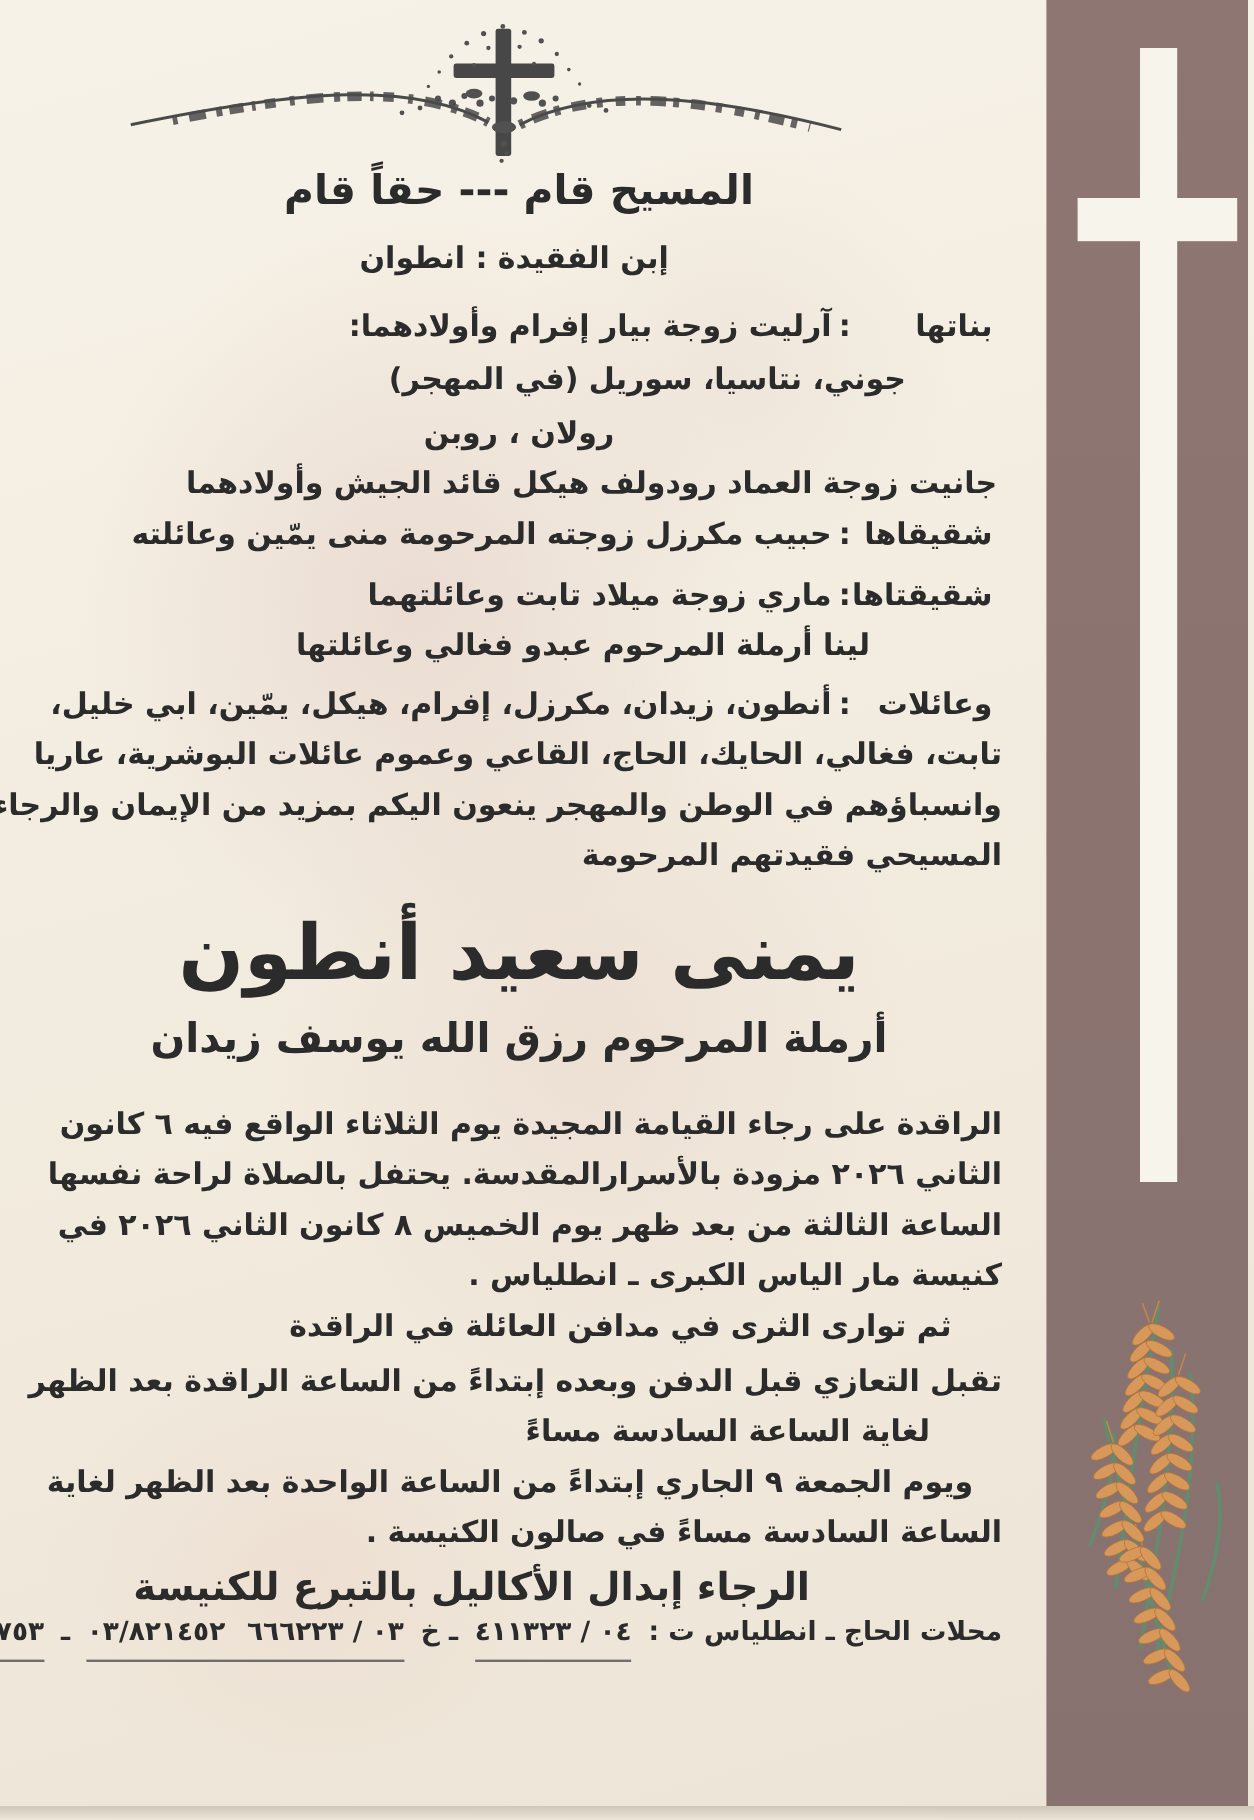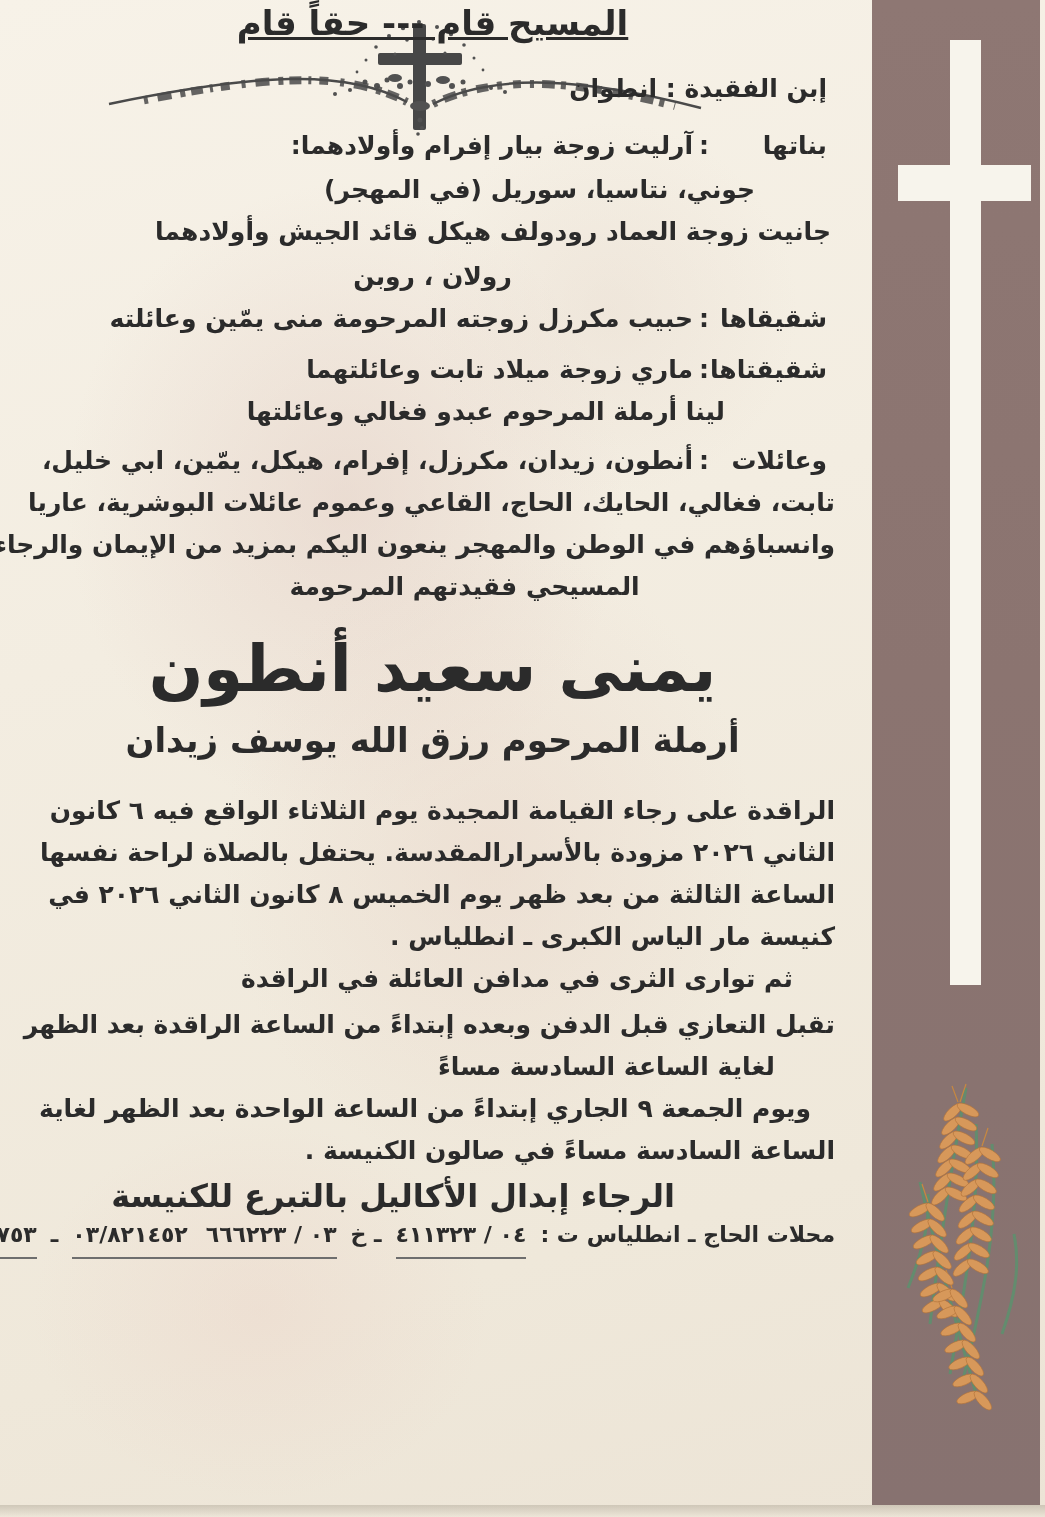--- a/index.html
+++ b/index.html
@@ -32,36 +32,36 @@
   .bottom-edge{position:absolute;left:0;top:1505px;width:1045px;height:12px;
         background:linear-gradient(180deg,rgba(150,142,125,.35),rgba(240,234,222,0.1));}
 
   
   .ornament{position:absolute;left:95px;top:20px;width:620px;height:122px;}
 
   
   .main{position:absolute;left:30px;top:0;width:805px;height:1517px;
         direction:rtl;font-weight:bold;font-size:25px;line-height:42px;}
   .ln{height:42px;line-height:42px;white-space:nowrap;text-align:right;}
-  .heading{height:46px;line-height:46px;font-size:34px;text-align:center;white-space:nowrap;text-decoration:underline;}
-  .son{margin-top:22px;margin-right:8px;}
+  .heading{margin-top:136px;height:46px;line-height:46px;font-size:34px;text-align:center;white-space:nowrap;}
+  .son{margin-top:12px;margin-right:8px;text-align:center;}
   .row{display:flex;align-items:flex-start;margin-right:8px;}
   .lbl{width:118px;flex:0 0 118px;}
   .colon{width:16px;flex:0 0 16px;}
   .rv{white-space:nowrap;}
   .r-daughters{margin-top:15px;}
   .i-johnny{margin-top:2px;margin-right:80px;}
   .i-janet{margin-right:4px;}
   .i-roland{margin-top:3px;text-align:center;}
   .i-georges{margin-right:56px;}
   .r-sisters{margin-top:9px;}
   .i-lina{margin-right:110px;}
   .r-families{margin-top:7px;}
   .i-full{margin-right:0;}
-  .i-christian{text-align:center;margin-left:64px;}
+  .i-christian{text-align:right;margin-left:64px;}
   .name{margin-top:14px;height:94px;line-height:94px;font-size:64px;text-align:center;white-space:nowrap;}
   .widow{height:48px;line-height:48px;font-size:34px;text-align:center;white-space:nowrap;}
   .p1{margin-top:26px;}
   .burial{margin-right:42px;}
   .farewell{margin-right:170px;height:44px;line-height:44px;font-size:28px;}
   .condol1{margin-top:4px;}
   .condol2{margin-right:60px;}
   .condol3{margin-right:24px;}
   .wreath{margin-top:2px;margin-right:160px;height:44px;line-height:44px;font-size:32px;}
   .contact{margin-top:0;display:flex;align-items:baseline;gap:14px;
@@ -134,22 +134,22 @@
     <div class="heading">المسيح قام --- حقاً قام</div>
 
     <div class="ln son">إبن الفقيدة : انطوان</div>
 
     <div class="row r-daughters">
       <span class="lbl">بناتها</span>
       <span class="colon">:</span>
       <span class="rv">آرليت زوجة بيار إفرام وأولادهما:</span>
     </div>
     <div class="ln i-johnny">جوني، نتاسيا، سوريل (في المهجر)</div>
+    <div class="ln i-roland">رولان ، روبن</div>
     <div class="ln i-janet">جانيت زوجة العماد رودولف هيكل قائد الجيش وأولادهما</div>
-    <div class="ln i-roland">رولان ، روبن</div>
 
     <div class="row">
       <span class="lbl">شقيقاها</span>
       <span class="colon">:</span>
       <span class="rv">حبيب مكرزل زوجته المرحومة منى يمّين وعائلته</span>
     </div>
 
     <div class="row r-sisters">
       <span class="lbl">شقيقتاها</span>
       <span class="colon">:</span>

